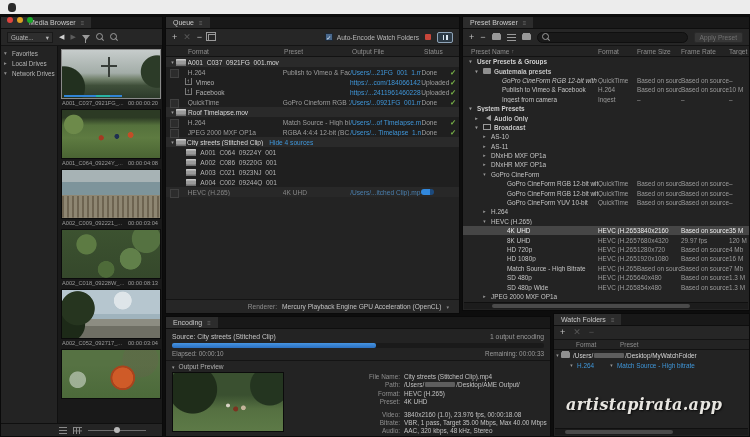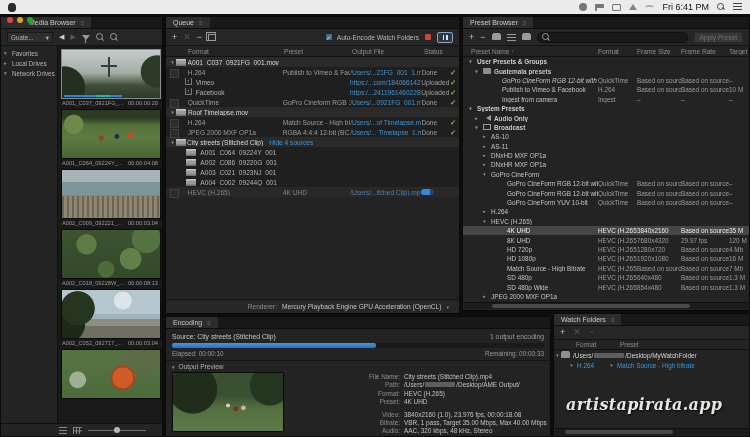--- a/index.html
+++ b/index.html
@@ -221,30 +221,20 @@
      text-shadow:1px 1px 2px rgba(0,0,0,.75);}
 </style>
 </head>
 <body>
 
 <div class="menubar">
   <span class="apple"></span>
   <span>
     
   <span class="menu-item app"></span><span class="menu-item"></span><span class="menu-item"></span><span class="menu-item"></span><span class="menu-item"></span><span class="menu-item"></span></span>
-  <span class="mb-right">
-    <span class="mi"></span>
-    <span class="mi"></span>
-    <span class="mi"></span>
-    <span class="mi"></span>
-    <span class="mi"></span>
-    <span class="clock">Fri 6:41 PM</span>
-    <span class="mi-search"></span>
-    <span class="mi-list"></span>
-  </span>
 </div>
 
 <div class="tl">
   <i class="r"></i>
   <i class="y"></i>
   <i class="g"></i>
 </div>
 
 <div class="panel" id="mediaBrowser">
   <div class="tabstrip">

